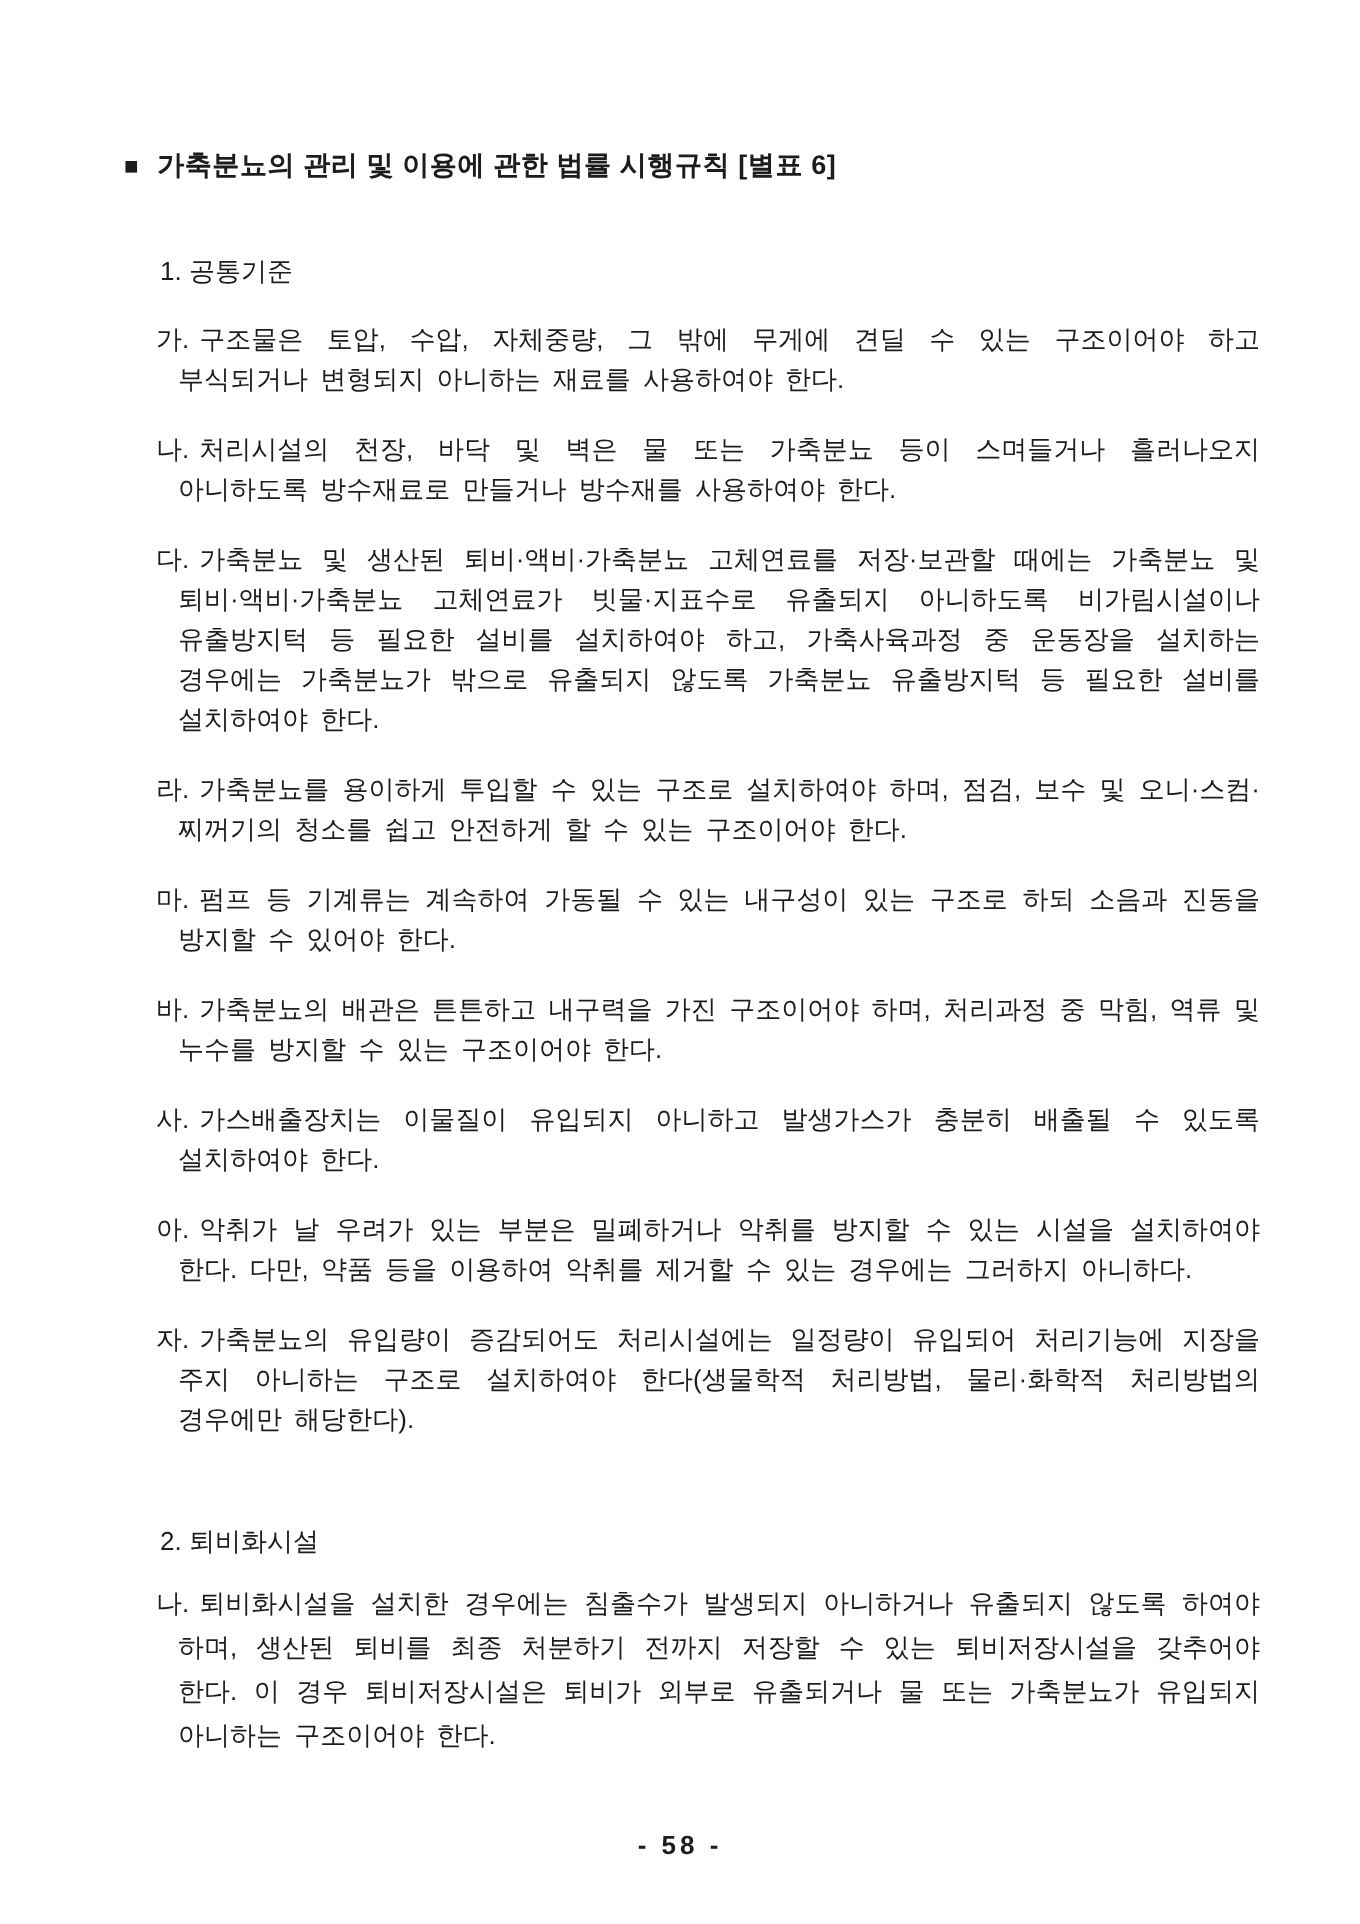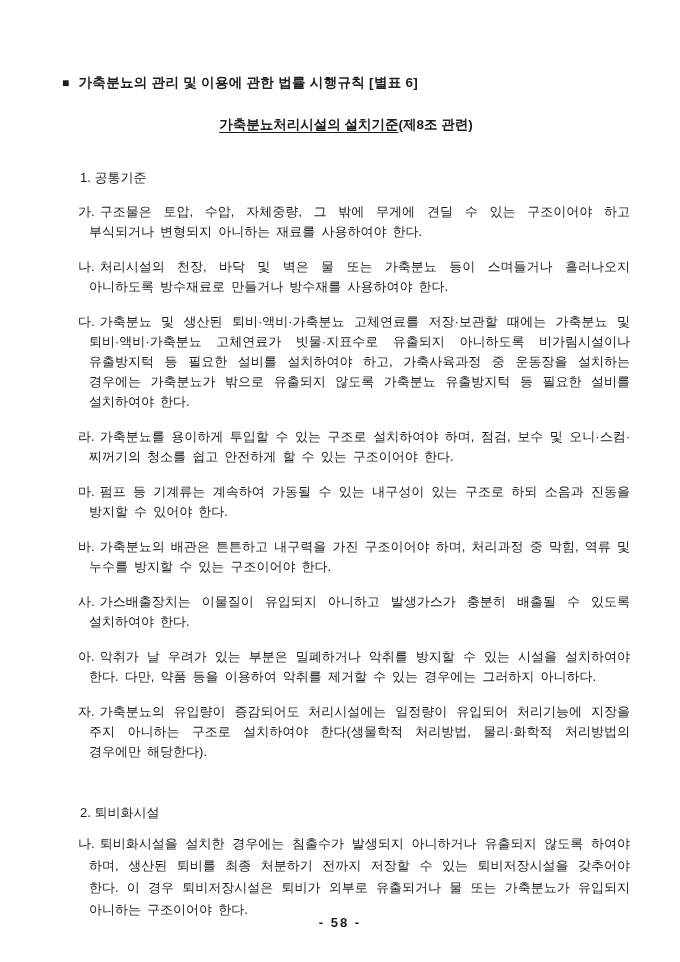--- a/index.html
+++ b/index.html
@@ -80,23 +80,20 @@
 </style>
 </head>
 <body>
 
 <div class="page">
 
   <div class="doc-title">
     <span class="bullet">■</span><span>가축분뇨의 관리 및 이용에 관한 법률 시행규칙 [별표 6]</span>
   </div>
 
-  <div class="doc-subtitle">
-    <span class="underlined">가축분뇨처리시설의 설치기준</span><span>(제8조 관련)</span>
-  </div>
 
   <div class="section section-1">
     <div class="section-heading">1. 공통기준</div>
 
     <p class="item"><span class="item-label">가.</span><span>구조물은 토압, 수압, 자체중량, 그 밖에 무게에 견딜 수 있는 구조이어야 하고 부식되거나 변형되지 아니하는 재료를 사용하여야 한다.</span></p>
 
     <p class="item"><span class="item-label">나.</span><span>처리시설의 천장, 바닥 및 벽은 물 또는 가축분뇨 등이 스며들거나 흘러나오지 아니하도록 방수재료로 만들거나 방수재를 사용하여야 한다.</span></p>
 
     <p class="item"><span class="item-label">다.</span><span>가축분뇨 및 생산된 퇴비·액비·가축분뇨 고체연료를 저장·보관할 때에는 가축분뇨 및 퇴비·액비·가축분뇨 고체연료가 빗물·지표수로 유출되지 아니하도록 비가림시설이나 유출방지턱 등 필요한 설비를 설치하여야 하고, 가축사육과정 중 운동장을 설치하는 경우에는 가축분뇨가 밖으로 유출되지 않도록 가축분뇨 유출방지턱 등 필요한 설비를 설치하여야 한다.</span></p>
 

